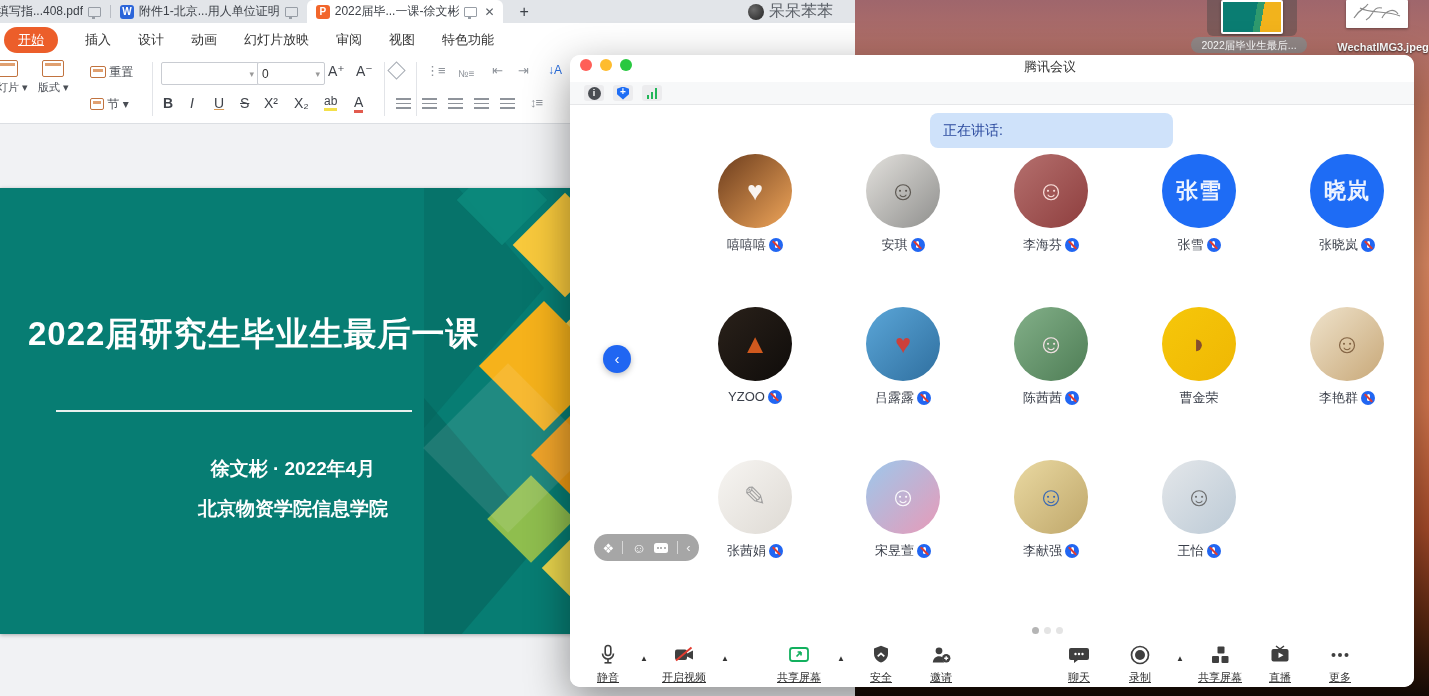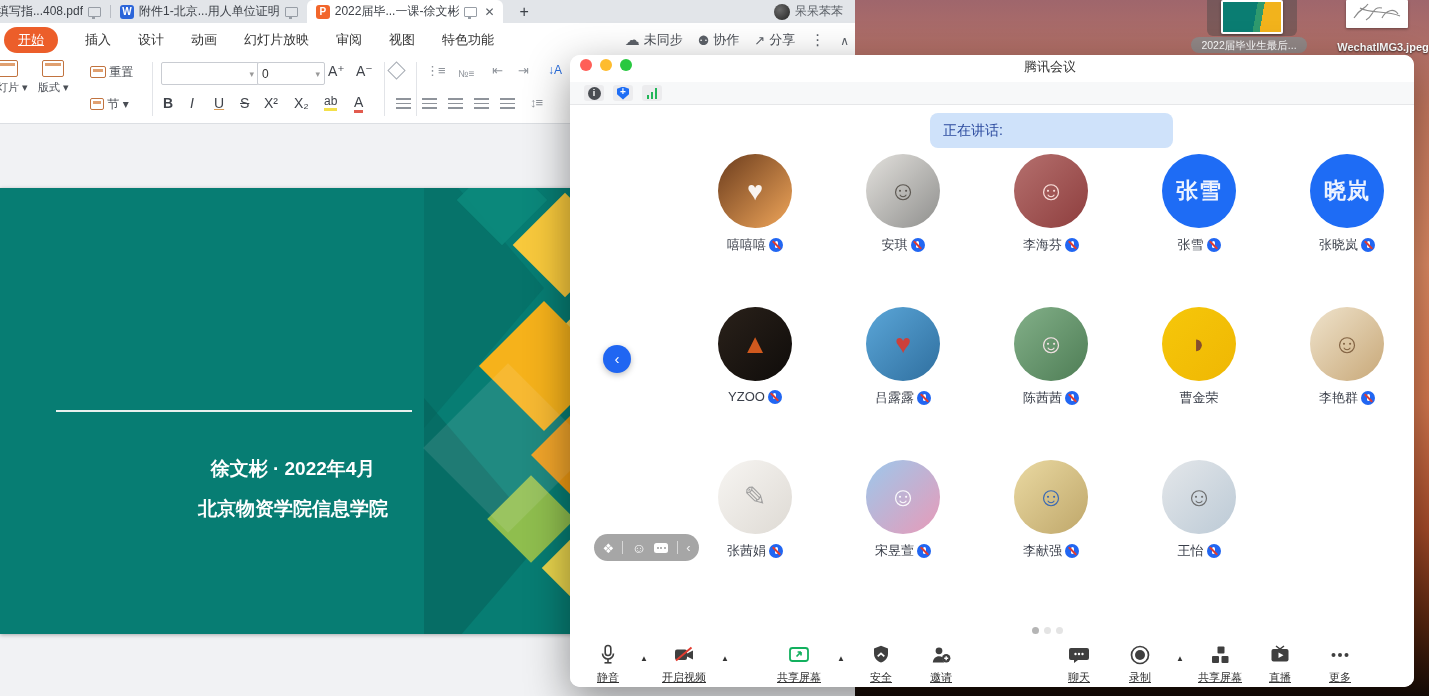--- a/index.html
+++ b/index.html
@@ -34,21 +34,21 @@
   .badge-w{background:#2b65d9;}
   .badge-w::before{content:"W";}
   .badge-p{background:#f2662b;}
   .badge-p::before{content:"P";}
   .mon{width:11px;height:8px;border:1px solid #989ea6;border-radius:1px;position:relative;display:inline-block;}
   .mon::after{content:'';position:absolute;left:3px;bottom:-3px;width:3px;height:2px;background:#989ea6;}
   .closex{color:#5b6067;font-size:12px;margin-left:2px;}
   .closex::before{content:"✕";}
   .plus{margin-left:16px;align-self:center;color:#3c4047;font-size:16px;}
   .plus::before{content:"+";}
-  .user{margin-left:auto;margin-right:12px;display:flex;align-items:center;gap:5px;color:#5c6168;font-size:12px;}
+  .user{margin-left:auto;margin-right:22px;display:flex;align-items:center;gap:5px;color:#5c6168;font-size:16px;}
   .uav{width:16px;height:16px;border-radius:50%;background:radial-gradient(circle at 35% 35%,#6a6a6a,#222);display:inline-block;}
   
   .menurow{position:absolute;left:0;top:23px;width:855px;height:33px;background:#fff;display:flex;align-items:center;font-size:13px;color:#333;}
   .pill{background:#ec5e2a;color:#fff;border-radius:15px;padding:4px 14px;margin-left:4px;font-size:13px;text-decoration:underline;}
   .mitem{margin-left:27px;}
   .menu-right{position:absolute;right:6px;top:23px;height:33px;display:flex;align-items:center;gap:15px;color:#4c5057;font-size:13px;}
   .mr-item{display:flex;align-items:center;gap:4px;}
   .mr-glyph{font-size:14px;color:#5c6168;}
   .g-dots::before{content:"⋮";font-size:15px;}
   .g-collapse::before{content:"∧";font-size:12px;color:#5c6168;}
@@ -182,36 +182,20 @@
   <div class="menurow">
     <span class="pill">开始</span>
     <span class="mitem">插入</span>
     <span class="mitem">设计</span>
     <span class="mitem">动画</span>
     <span class="mitem">幻灯片放映</span>
     <span class="mitem">审阅</span>
     <span class="mitem">视图</span>
     <span class="mitem">特色功能</span>
   </div>
-  <div class="menu-right">
-    <span class="mr-item">
-        <i class="mr-glyph g-cloud"></i>
-        <span>未同步</span>
-      </span>
-    <span class="mr-item">
-        <i class="mr-glyph g-person"></i>
-        <span>协作</span>
-      </span>
-    <span class="mr-item">
-        <i class="mr-glyph g-share"></i>
-        <span>分享</span>
-      </span>
-    <span class="mr-glyph g-dots"></span>
-    <span class="mr-glyph g-collapse"></span>
-  </div>
 
   <div class="toolbar">
     <div class="tb bigbtn" style="left:-14px;top:4px;">
       <span class="bicon"></span>
       <span><span>幻灯片</span> <span class="car"></span></span>
     </div>
     <div class="tb bigbtn" style="left:38px;top:4px;">
       <span class="bicon"></span>
       <span><span>版式</span> <span class="car"></span></span>
     </div>
@@ -264,20 +248,21 @@
     <div class="chev" style="left:424px;top:210px;width:120px;height:280px;background:#05605a;opacity:.55;clip-path:polygon(0 0,100% 50%,0 100%);"></div>
     <div class="dia" style="left:470px;top:-20px;width:64px;height:64px;background:#0c8a7c;opacity:.9;"></div>
     <div class="dia" style="left:528px;top:20px;width:74px;height:74px;background:#f8c93c;"></div>
     <div class="dia" style="left:572px;top:110px;width:66px;height:66px;background:#f3cf53;"></div>
     <div class="dia" style="left:498px;top:132px;width:92px;height:92px;background:#f6b21b;"></div>
     <div class="dia" style="left:548px;top:226px;width:82px;height:82px;background:#ef9a12;"></div>
     <div class="dia" style="left:500px;top:300px;width:62px;height:62px;background:#8fbe4e;"></div>
     <div class="dia" style="left:560px;top:336px;width:88px;height:88px;background:#e8d44c;"></div>
     <div class="dia" style="left:588px;top:282px;width:58px;height:58px;background:#3aa06b;"></div>
     <div class="dia" style="left:448px;top:200px;width:120px;height:120px;background:rgba(255,255,255,.10);"></div>
+    <div class="slide-title">2022届研究生毕业生最后一课</div>
     <div class="slide-line"></div>
     <div class="slide-byline">徐文彬 · 2022年4月</div>
     <div class="slide-org">北京物资学院信息学院</div>
   </div>
 </div>
 
 <div class="meet">
   <div class="mtitle">
     <div class="lights">
       <span class="light l-red"></span>

